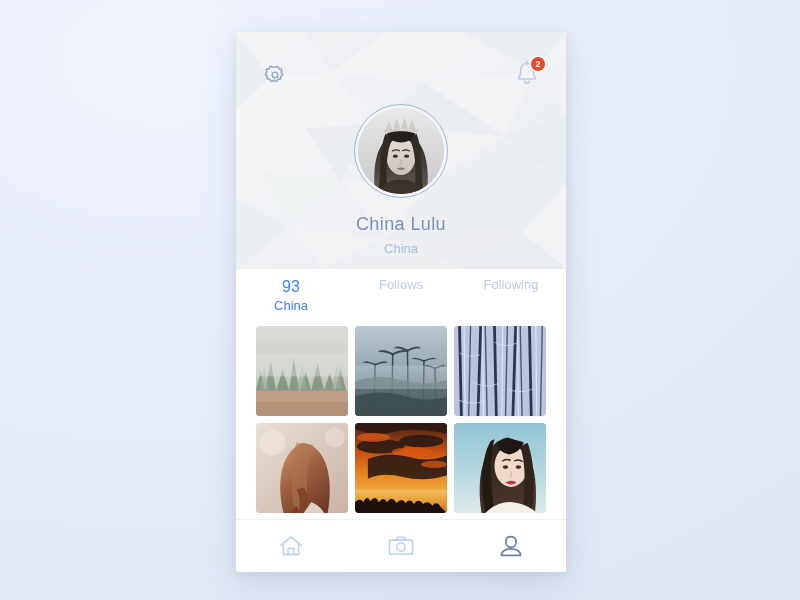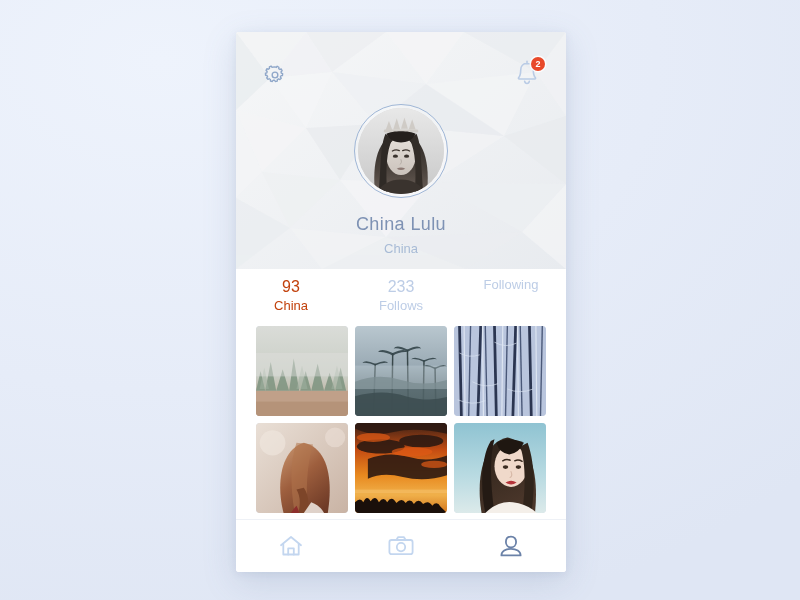--- a/index.html
+++ b/index.html
@@ -138,21 +138,21 @@
     padding-top: 7px;
     box-sizing: border-box;
   }
   .stat {
     flex: 1;
     text-align: center;
     line-height: 1.32;
   }
   .stat .num { font-size: 16px; display: block; }
   .stat .lbl { font-size: 13px; display: block; }
-  .stat.active .num, .stat.active .lbl { color: #c2410c; }
+  .stat.active .num, .stat.active .lbl { color: #3b82f6; }
   .stat .num, .stat .lbl { color: #bdcde6; }
 
   
   .grid {
     flex: 1 1 auto;
     padding: 0 20px;
     display: grid;
     grid-template-columns: repeat(3, 1fr);
     grid-template-rows: repeat(2, 90px);
     gap: 7px;
@@ -300,21 +300,20 @@
       <div class="profile-loc">China</div>
     </div>
   </div>
 
   <div class="stats">
     <div class="stat active">
       <span class="num">93</span>
       <span class="lbl">China</span>
     </div>
     <div class="stat">
-      <span class="num">233</span>
       <span class="lbl">Follows</span>
     </div>
     <div class="stat">
       <span class="lbl">Following</span>
     </div>
   </div>
 
   <div class="grid">
 
     <div class="tile">

